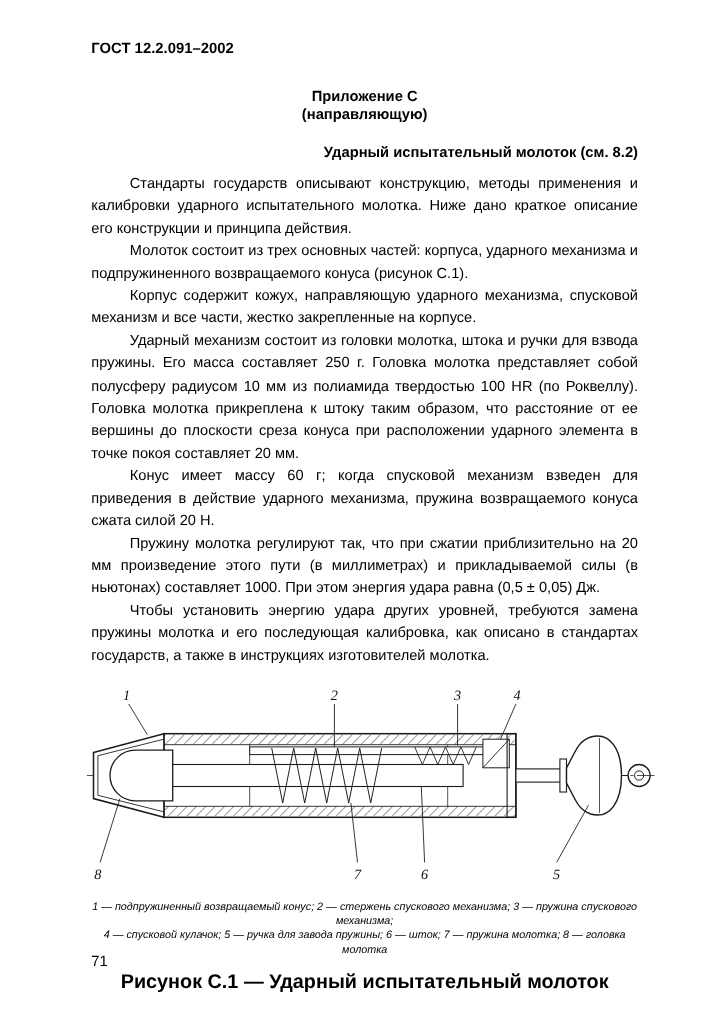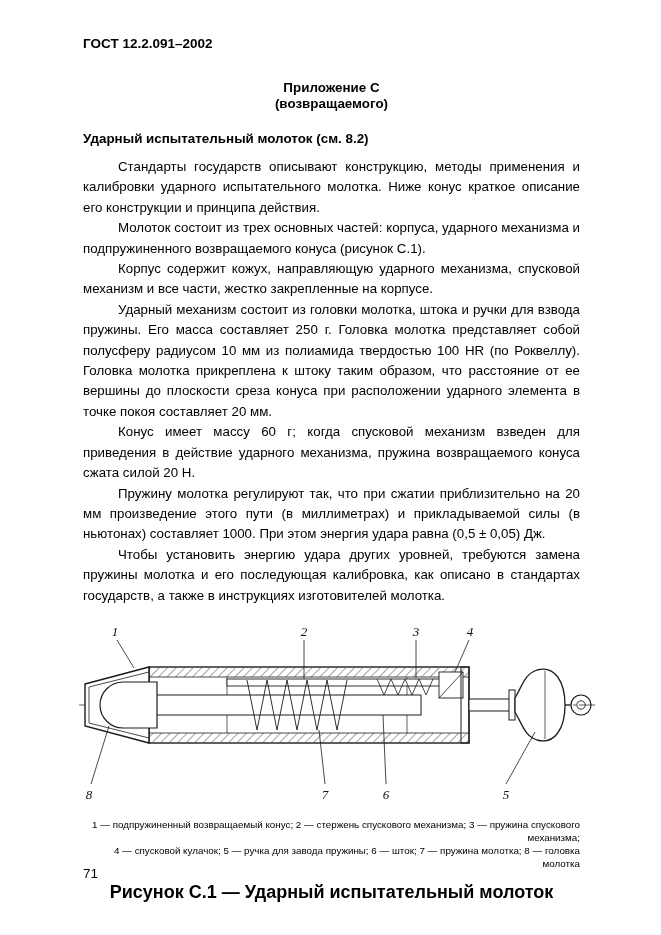--- a/index.html
+++ b/index.html
@@ -17,36 +17,37 @@
     position:absolute; top:36px; left:83px;
     font-size:13.5px; font-weight:700;
   }
   .content {
     position:absolute; top:80px; left:83px; width:497px;
   }
   .appendix-title, .appendix-subtitle {
     text-align:center; font-weight:700; font-size:13.4px; line-height:16px;
   }
   .section-title {
-    text-align:left; font-weight:700; font-size:13.4px;
+    text-align:right; font-weight:700; font-size:13.4px;
     margin-top:19px; margin-bottom:11px;
   }
   .body-par {
     margin:0;
     font-size:13.3px; line-height:20.4px;
     text-align:justify; text-indent:35px;
   }
   .figure-block {
     width:520px;
     margin:16px 0 0 -6px;
   }
   .figure-block svg { display:block; }
   .legend {
+    font-style:italic;
     font-size:9.8px; line-height:13px;
-    text-align:right;
+    text-align:center;
     margin-top:8px;
   }
   .caption {
     text-align:center; font-weight:700; font-size:18px;
     margin-top:12px;
   }
   .page-number {
     position:absolute; left:83px; top:866px;
     font-size:13.5px;
   }
@@ -59,24 +60,24 @@
 </style>
 </head>
 <body>
 
 <div class="page">
 
   <div class="doc-header">ГОСТ 12.2.091–2002</div>
 
   <div class="content">
     <div class="appendix-title">Приложение С</div>
-    <div class="appendix-subtitle">(возвращаемого)</div>
+    <div class="appendix-subtitle">(направляющую)</div>
     <div class="section-title">Ударный испытательный молоток (см. 8.2)</div>
 
-    <p class="body-par">Стандарты государств описывают конструкцию, методы применения и калибровки ударного испытательного молотка. Ниже конус краткое описание его конструкции и принципа действия.</p>
+    <p class="body-par">Стандарты государств описывают конструкцию, методы применения и калибровки ударного испытательного молотка. Ниже дано краткое описание его конструкции и принципа действия.</p>
     <p class="body-par">Молоток состоит из трех основных частей: корпуса, ударного механизма и подпружиненного возвращаемого конуса (рисунок С.1).</p>
     <p class="body-par">Корпус содержит кожух, направляющую ударного механизма, спусковой механизм и все части, жестко закрепленные на корпусе.</p>
     <p class="body-par">Ударный механизм состоит из головки молотка, штока и ручки для взвода пружины. Его масса составляет 250 г. Головка молотка представляет собой полусферу радиусом 10 мм из полиамида твердостью 100 HR (по Роквеллу). Головка молотка прикреплена к штоку таким образом, что расстояние от ее вершины до плоскости среза конуса при расположении ударного элемента в точке покоя составляет 20 мм.</p>
     <p class="body-par">Конус имеет массу 60 г; когда спусковой механизм взведен для приведения в действие ударного механизма, пружина возвращаемого конуса сжата силой 20 Н.</p>
     <p class="body-par">Пружину молотка регулируют так, что при сжатии приблизительно на 20 мм произведение этого пути (в миллиметрах) и прикладываемой силы (в ньютонах) составляет 1000. При этом энергия удара равна (0,5 ± 0,05) Дж.</p>
     <p class="body-par">Чтобы установить энергию удара других уровней, требуются замена пружины молотка и его последующая калибровка, как описано в стандартах государств, а также в инструкциях изготовителей молотка.</p>
 
     <div class="figure-block">
       <svg width="520" height="188" viewBox="0 0 520 188">
         <defs>

